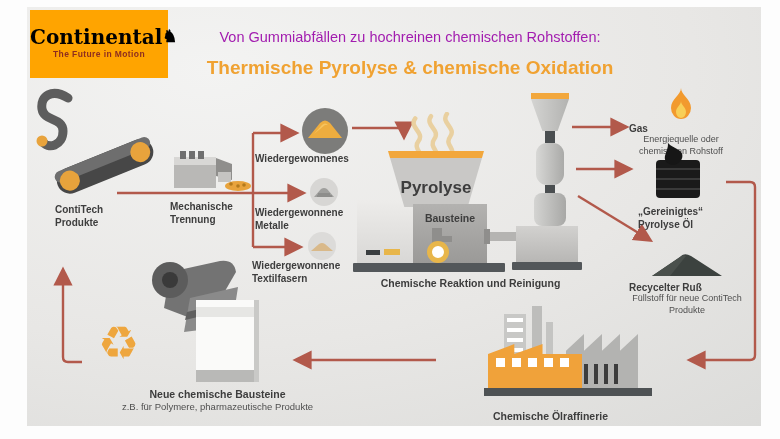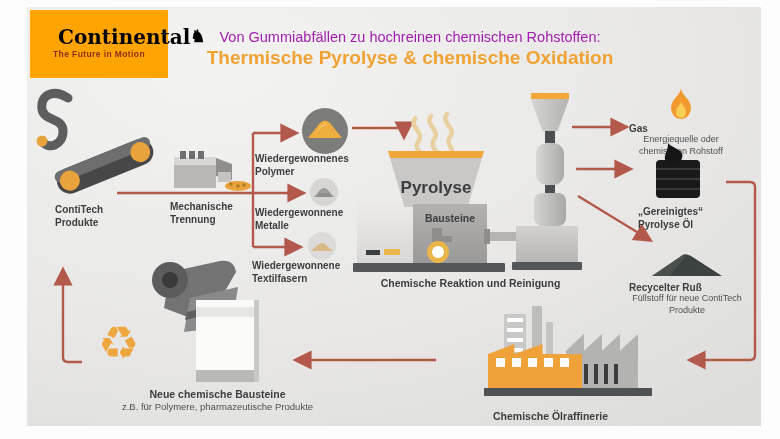--- a/index.html
+++ b/index.html
@@ -4,27 +4,27 @@
 <style>
   html,body{margin:0;padding:0;background:#fdfdfd;}
   #stage{position:relative;width:780px;height:439px;overflow:hidden;
          font-family:"Liberation Sans",sans-serif;background:#fdfdfd;}
   .abs{position:absolute;}
   #panel{left:27px;top:7px;width:734px;height:419px;
          background:radial-gradient(120% 120% at 25% 15%, #f3f3f2 0%, #e8e7e5 55%, #dadad8 100%);}
   
   #logo{left:30px;top:10px;width:138px;height:68px;background:#ffa400;text-align:center;}
   #logo .brand{margin-top:17px;font-family:"DejaVu Serif",serif;font-weight:bold;
-               font-size:20px;color:#000;line-height:1;padding-left:28px;}
+               font-size:20px;color:#000;line-height:1;}
   #logo .horse{font-size:17px;vertical-align:2px;}
   #logo .tagline{font-size:8.5px;color:#8d2d1f;letter-spacing:.4px;margin-top:2px;font-weight:bold;}
   
   .hdr{left:195px;top:29px;width:430px;text-align:center;}
   .hdr .sub{font-size:14.5px;color:#a21caf;}
-  .hdr .main{font-size:19px;font-weight:bold;color:#f0a232;margin-top:2px;}
+  .hdr .main{font-size:19px;font-weight:bold;color:#f0a232;margin-top:12px;}
   
   .n{font-weight:bold;font-size:10px;color:#3d3d3d;text-align:left;line-height:1.3;}
   .n2{font-weight:bold;font-size:10.5px;color:#3d3d3d;text-align:center;line-height:1.3;}
   .s{font-weight:normal;font-size:9px;color:#4f4f4f;text-align:center;line-height:1.3;}
   
   .circle{border-radius:50%;}
   #funnel{left:388px;top:151px;width:96px;height:56px;
           clip-path:polygon(0 0,100% 0,83% 100%,17% 100%);
           background:linear-gradient(180deg,#f2a73c 0 13%,#c9c8c6 13% 100%);}
   #lbox{left:357px;top:200px;width:62px;height:64px;background:linear-gradient(180deg,#edecea,#d8d7d5);}
@@ -133,21 +133,20 @@
   </div>
 
   <div class="abs circle" style="left:302px;top:108px;width:46px;height:46px;background:#7c7c7a;z-index:3;">
     <svg width="46" height="46" viewBox="0 0 46 46">
         <path d="M6,30 L18,15 Q23,10 28,15 L40,30 Z" fill="#eead3f"></path>
         <path d="M12,26 L20,17 Q23,14 26,17 L23,17 Z" fill="#f6c45f"></path>
       </svg>
   </div>
   <div class="abs n" style="left:255px;top:152px;width:140px;z-index:3;">
     <div>Wiedergewonnenes</div>
-      <div>Polymer</div>
   </div>
 
   <div class="abs circle" style="left:310px;top:178px;width:28px;height:28px;background:#d7d6d4;z-index:3;">
     <svg width="28" height="28" viewBox="0 0 28 28">
         <path d="M4,19 L11,11 Q14,9 17,11 L24,19 Z" fill="#9f9f9d"></path>
         <path d="M8,16 H20 M7,18 H22" stroke="#7c7c7a" stroke-width="1"></path>
       </svg>
   </div>
   <div class="abs n" style="left:255px;top:206px;width:140px;z-index:3;">
     <div>Wiedergewonnene</div>

